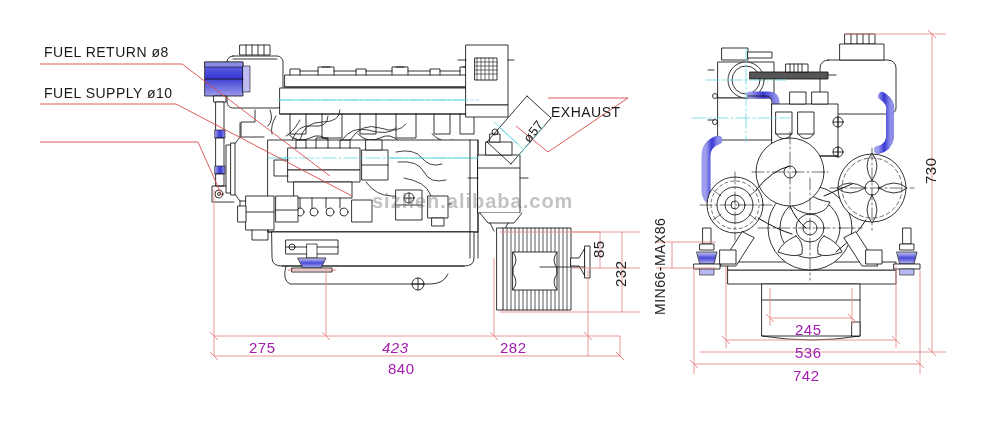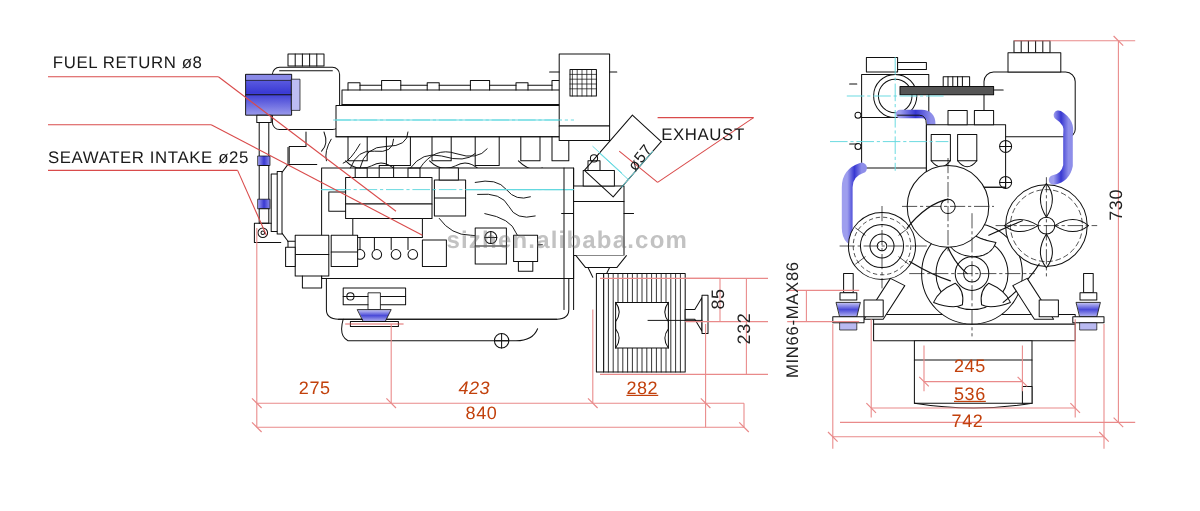--- a/index.html
+++ b/index.html
@@ -5,21 +5,21 @@
 <style>
   html,body{margin:0;padding:0;background:#ffffff;}
   body{width:1000px;height:426px;overflow:hidden;
        font-family:"Liberation Sans","DejaVu Sans",sans-serif;}
   #sheet{position:relative;width:1000px;height:340px;background:#fff;}
   #sheet svg{position:absolute;left:0;top:0;}
   .lbl{position:absolute;white-space:nowrap;color:#1a1a1a;
        font-family:"Liberation Sans","DejaVu Sans",sans-serif;
        letter-spacing:.5px;}
   .callout{font-size:14px;}
-  .dim{font-size:15px;color:#c2410c;}
+  .dim{font-size:15px;color:#a21caf;margin-top:24px;}
   .dim-v{font-size:15px;color:#222;transform-origin:left top;}
   .wm{position:absolute;left:372px;top:190px;font-size:20px;
       color:rgba(110,110,110,.42);letter-spacing:1px;
       font-family:"Liberation Sans","DejaVu Sans",sans-serif;
       font-weight:700;}
 </style>
 </head>
 <body>
 
 <div id="sheet">
@@ -483,34 +483,34 @@
     <line x1="40" y1="142" x2="198" y2="142"></line>
     <line x1="198" y1="142" x2="222" y2="196"></line>
 
     <line x1="548" y1="98" x2="628" y2="98"></line>
     <line x1="628" y1="98" x2="548" y2="152"></line>
     <line x1="548" y1="152" x2="516" y2="126"></line>
   </g>
 </svg>
 
 <div class="lbl callout" style="left:44px;top:44px;">FUEL RETURN ø8</div>
-<div class="lbl callout" style="left:40px;top:123px;">SEAWATER INTAKE ø25</div>
+<div class="lbl callout" style="left:44px;top:85px;">FUEL SUPPLY ø10</div>
 <div class="lbl callout" style="left:551px;top:80px;margin-top:24px;">EXHAUST</div>
 <div class="lbl callout" style="left:520px;top:136px;font-size:13px;
             transform:rotate(-52deg);transform-origin:left top;">ø57</div>
 
 <div class="lbl dim" style="left:249px;top:315px;">275</div>
 <div class="lbl dim" style="left:382px;top:315px;font-style:italic;">423</div>
-<div class="lbl dim" style="left:522px;top:315px;text-decoration:underline;">282</div>
+<div class="lbl dim" style="left:500px;top:315px;">282</div>
 <div class="lbl dim" style="left:388px;top:336px;">840</div>
 
 <div class="lbl dim-v" style="left:590px;top:258px;transform:rotate(-90deg);">85</div>
 <div class="lbl dim-v" style="left:612px;top:287px;transform:rotate(-90deg);">232</div>
 
 <div class="lbl dim" style="left:795px;top:297px;">245</div>
-<div class="lbl dim" style="left:795px;top:320px;text-decoration:underline;">536</div>
+<div class="lbl dim" style="left:795px;top:320px;">536</div>
 <div class="lbl dim" style="left:793px;top:343px;">742</div>
 <div class="lbl dim-v" style="left:922px;top:184px;transform:rotate(-90deg);">730</div>
 <div class="lbl dim-v" style="left:652px;top:315px;transform:rotate(-90deg);font-size:14px;">MIN66-MAX86</div>
 
 <div class="wm">sizhen.alibaba.com</div>
 
 </div>
 
 </body></html>

